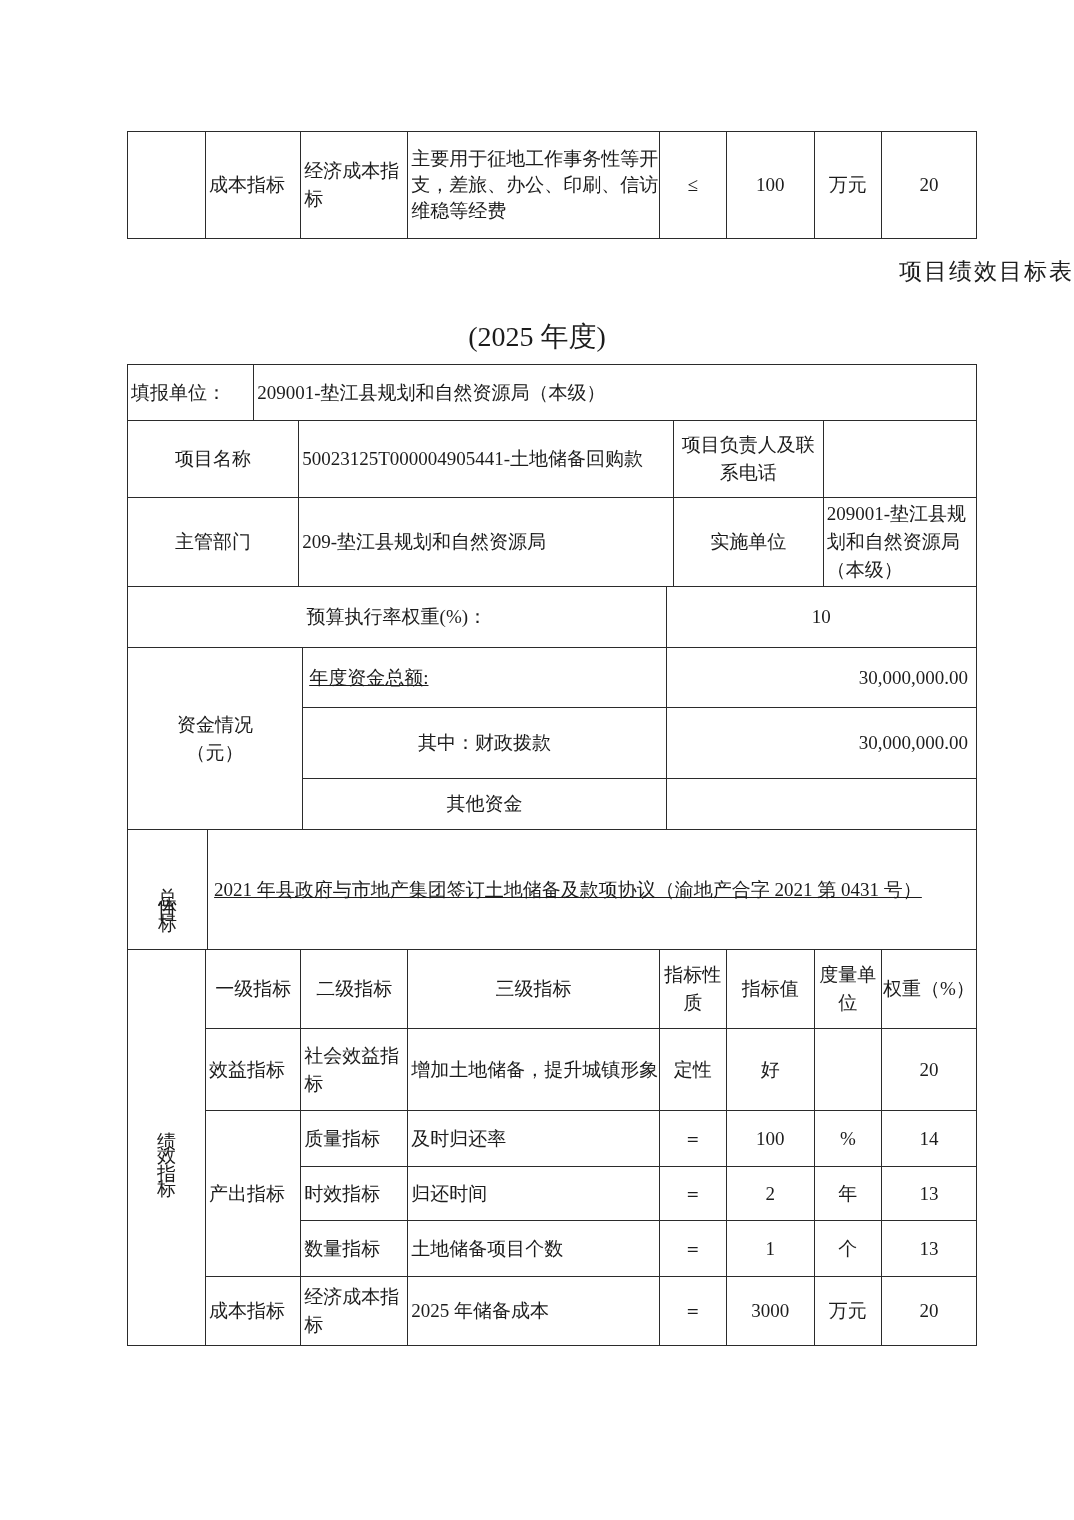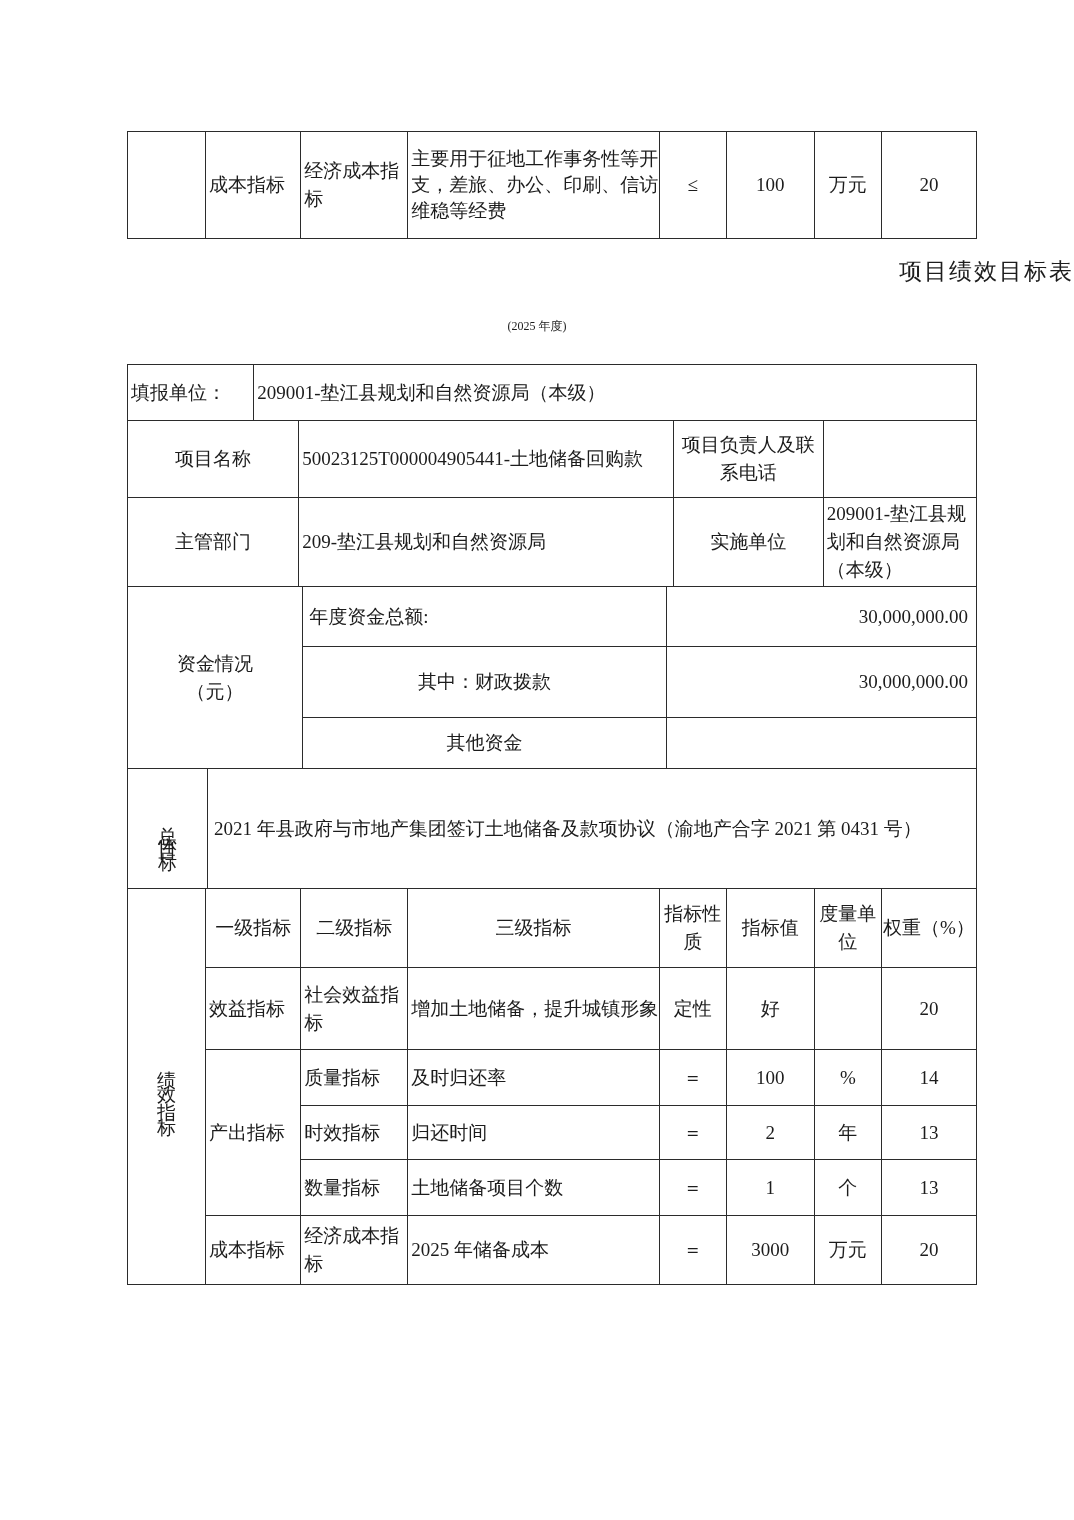--- a/index.html
+++ b/index.html
@@ -6,32 +6,32 @@
   .page {
     position:relative; width:1074px; height:1520px; background:#ffffff;
     font-family:"Liberation Serif","DejaVu Serif",serif; color:#1c1c1c;
   }
   table { border-collapse:collapse; table-layout:fixed; width:850px; }
   td {
     border:1px solid #2b2b2b; font-size:19px; line-height:30px;
     vertical-align:middle; padding:0; overflow:hidden; word-break:break-all;
   }
   .pl  { text-align:left;  padding-left:3px; }
-  .pl6 { text-align:left;  padding-left:6px; }
+  .pl6 { text-align:left;  padding-left:6px;text-decoration:underline; }
   .ctr { text-align:center; }
   .rt  { text-align:right; padding-right:8px; }
   .lh28 { line-height:28px; }
   .lh32 { line-height:26px; }
   .abs { position:absolute; }
   .doc-title {
     position:absolute; left:0; width:100%; text-align:right;
     font-size:23px; letter-spacing:2px;
   }
   .doc-subtitle {
-    position:absolute; left:0; width:100%; text-align:center; font-size:12px;
+    position:absolute; left:0; width:100%; text-align:center; font-size:28px;
   }
   .vtext {
     writing-mode:vertical-lr; text-orientation:upright;
     display:inline-block; vertical-align:middle;
   }
   .vs-goal { letter-spacing:9px; }
   .vs-perf { letter-spacing:16px; }
   .prewrap { white-space:pre-line; }
   .stack { position:absolute; left:127px; width:972px; }
   .stack table + table { margin-top:-1px; }
@@ -111,20 +111,32 @@
       <tbody>
           <tr style="height:89px">
         <td class="ctr">主管部门</td>
         <td class="pl">209-垫江县规划和自然资源局</td>
         <td class="ctr">实施单位</td>
         <td class="pl lh28">209001-垫江县规划和自然资源局（本级）</td>
       </tr>
     </tbody>
       </table>
 
+    <table>
+      <colgroup>
+          <col style="width:538px">
+          <col style="width:310px">
+        </colgroup>
+      <tbody>
+          <tr style="height:61px">
+        <td class="ctr">预算执行率权重(%)：</td>
+        <td class="ctr">10</td>
+      </tr>
+    </tbody>
+      </table>
 
     <table>
       <colgroup>
           <col style="width:175px">
           <col style="width:363px">
           <col style="width:310px">
         </colgroup>
       <tbody>
           <tr style="height:60px">
         <td class="ctr prewrap lh28" rowspan="3">资金情况

